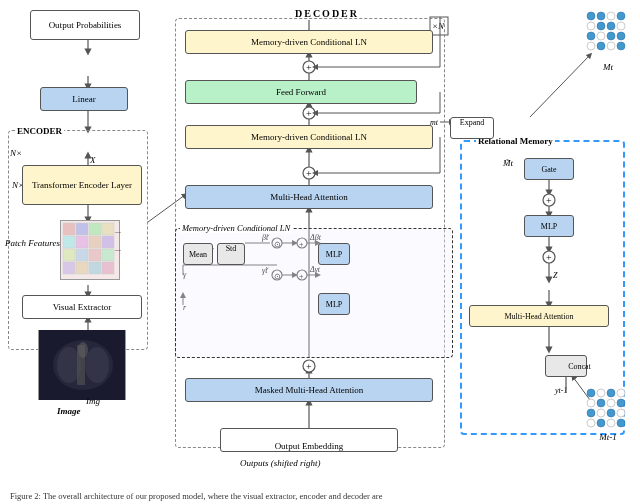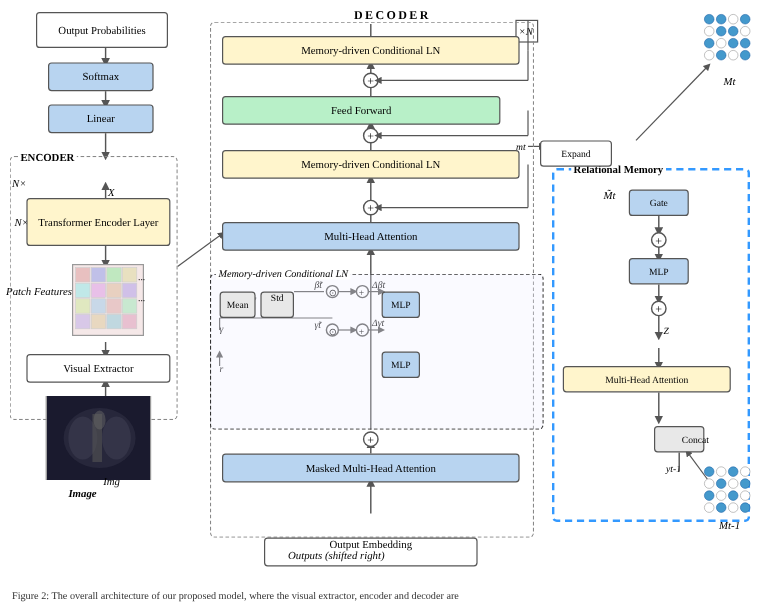--- a/index.html
+++ b/index.html
@@ -355,23 +355,22 @@
     .output-embed-box {
       position: absolute;
       left: 220px;
       top: 428px;
       width: 178px;
       height: 24px;
       border: 1.5px solid #555;
       border-radius: 3px;
       background: #fff;
       display: flex;
-      align-items: flex-start;
-      justify-content: center;
-      margin-top: 20px;
+      align-items: flex-end;
+      justify-content: center;
     }
 
     
     .outputs-label {
       position: absolute;
       left: 240px;
       top: 458px;
       font-size: 9px;
       font-style: italic;
     }
@@ -456,27 +455,26 @@
       align-items: center;
       justify-content: center;
       padding-left: 27px;
     }
 
     
     .expand-box {
       position: absolute;
       left: 450px;
       top: 117px;
-      width: 60px;
+      width: 44px;
       height: 22px;
       border: 1.5px solid #555;
       border-radius: 3px;
       background: #fff;
       display: flex;
-      align-items: center;
       justify-content: center;
     }
 
     
     .svg-overlay {
       position: absolute;
       top: 0;
       left: 0;
       width: 640px;
       height: 504px;
@@ -630,23 +628,20 @@
 
     <line x1="440" y1="42" x2="440" y2="17" stroke="#555" stroke-width="1"></line>
 
     <text x="12" y="188" font-size="9" font-style="italic">N×</text>
   </svg>
 
   <div class="output-prob-box">
     <span class="box-text">Output Probabilities</span>
   </div>
 
-  <div class="softmax-box">
-    <span class="box-text">Softmax</span>
-  </div>
 
   <div class="linear-box">
     <span class="box-text">Linear</span>
   </div>
 
   <div class="encoder-box"></div>
   <div class="encoder-label">ENCODER</div>
 
   <div class="n-times-encoder">N×</div>
 

